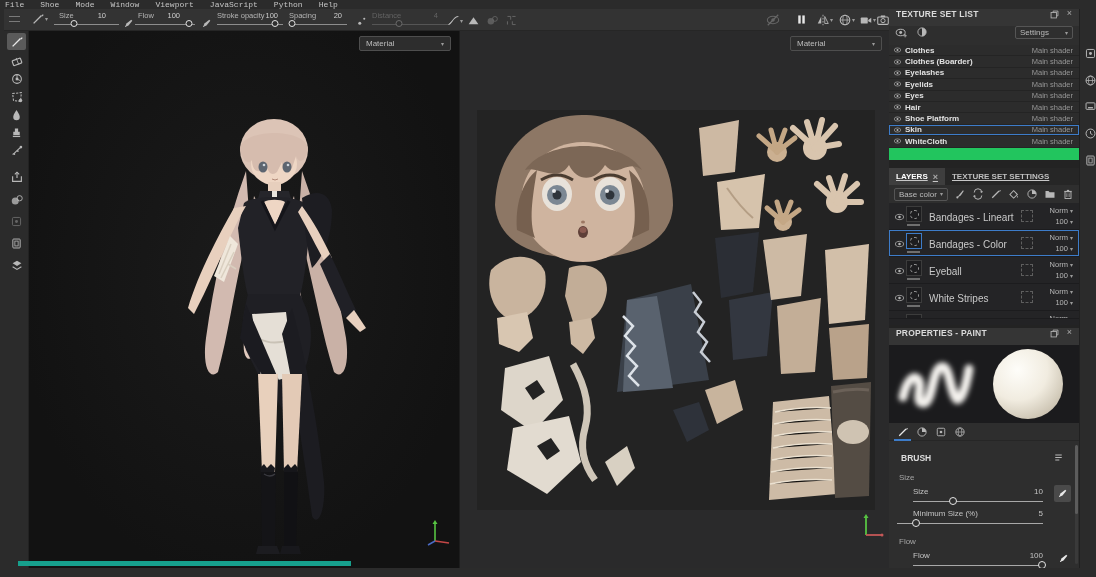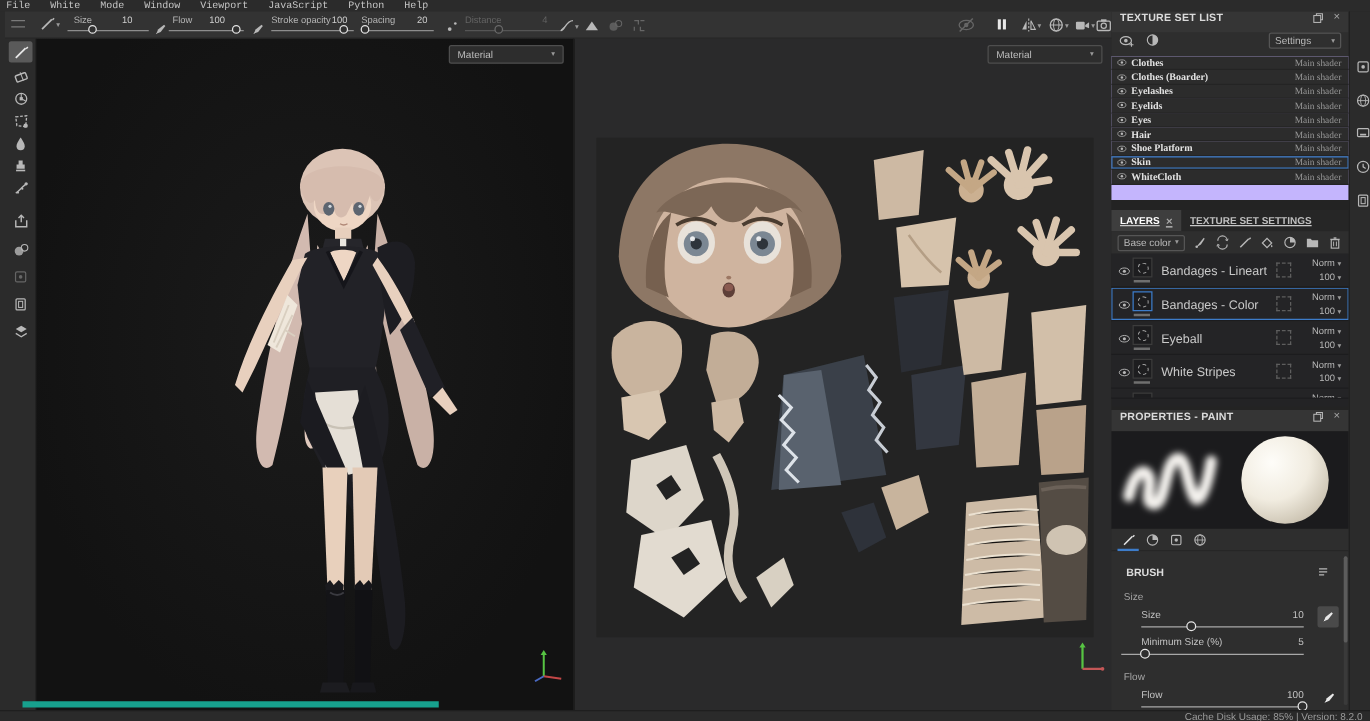--- a/index.html
+++ b/index.html
@@ -60,21 +60,21 @@
   .phead { height:17px; background:#353535; display:flex; padding:0 7px; }
   .phead .ttl { flex:1; font-size:8.5px; font-weight:bold; color:#dadada; letter-spacing:.2px;}
   .phead .hic { margin-left:7px; color:#aaa; font-size:9px; line-height:9px; cursor:pointer;}
 
   
   .tsl { height:151px; display:flex; flex-direction:column; }
   .tsl-controls { height:19px; display:flex; align-items:flex-start; padding:0 6px; background:#2e2e2e;}
   .tsl-controls .spacer { flex:1; }
   .mini-select { height:13px; border:1px solid #555; background:#2f2f2f; border-radius:2px;
      display:flex; align-items:center; padding:0 4px; font-size:8px; color:#bbb; }
-  .tsl-list { flex:1; overflow:hidden; background:#c4b5fd;font-family:Liberation Serif, serif;}
+  .tsl-list { flex:1; overflow:hidden; background:#22c55e;}
   .ts-row { height:11.4px; display:flex; align-items:center; padding:0 6px 0 4px;
      background:#2c2c2c; border-bottom:1px solid #242424; position:relative;}
   .ts-row .nm { font-size:8px; font-weight:bold; color:#e2e2e2; margin-left:3px; flex:1; white-space:nowrap;}
   .ts-row .sh { font-size:7.5px; color:#969696; }
   .ts-row.sel { box-shadow:inset 0 0 0 1px #3d7cc9; }
 
   
   .layers { height:157px; margin-top:8px; display:flex; flex-direction:column; }
   .ltabs { height:17px; display:flex; background:#262626; align-items:stretch;text-decoration:underline;}
   .ltab { display:flex; align-items:center; padding:0 7px; font-size:8px; font-weight:bold; color:#bfbfbf;}
@@ -288,21 +288,21 @@
         <path d="M3,6 L8,3 L13,6 L8,9 Z" fill="currentColor"></path>
         <path d="M3,10 L8,13 L13,10" fill="none" stroke="currentColor" stroke-width="1.2"></path>
       </symbol>
   </defs>
 </svg>
 
 <div class="app">
 
   <div class="menubar">
     <span class="mi">File</span>
-    <span class="mi">White</span>
+    <span class="mi">Shoe</span>
     <span class="mi">Mode</span>
     <span class="mi">Window</span>
     <span class="mi">Viewport</span>
     <span class="mi">JavaScript</span>
     <span class="mi">Python</span>
     <span class="mi">Help</span>
   </div>
 
   <div class="main">
     <div class="left-col">
@@ -937,16 +937,13 @@
             <use href="#i-clock"></use>
           </svg></span>
       <span class="rs-ic" style="top:145px"><svg class="ic" width="13" height="13">
             <use href="#i-book"></use>
           </svg></span>
     </div>
   </div>
 
   <div class="progress"></div>
 
-  <div class="statusbar">
-    <span class="st">Cache Disk Usage:  85% | Version: 8.2.0</span>
-  </div>
 </div>
 
 </body></html>

